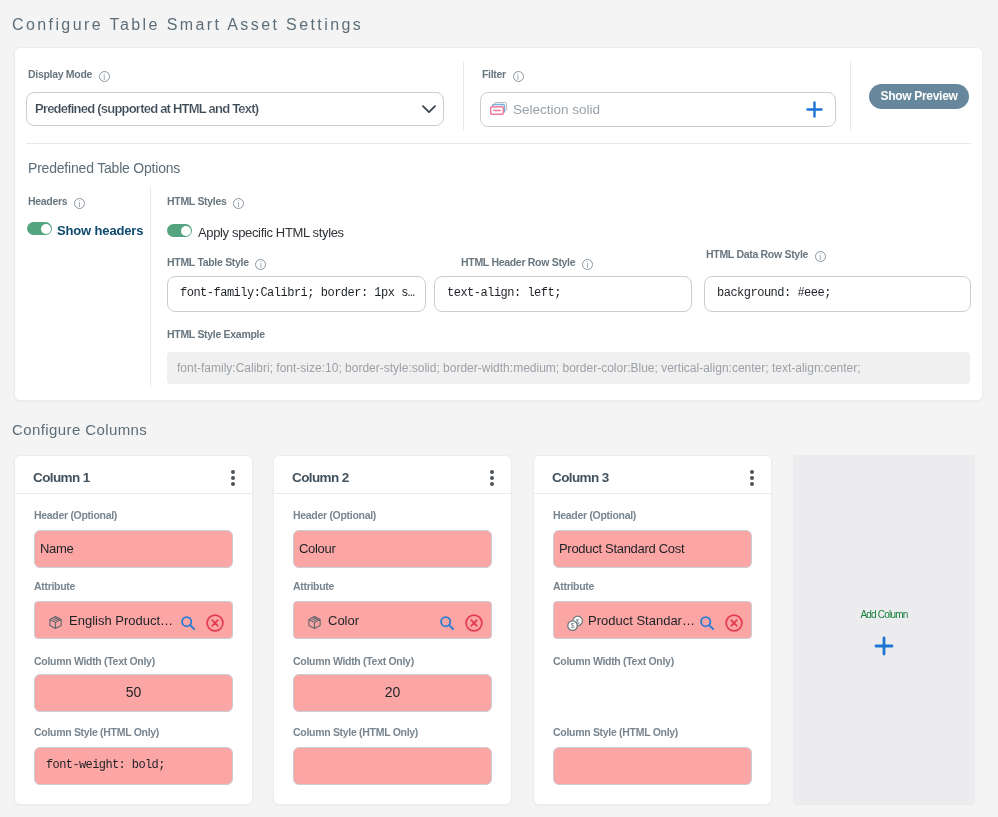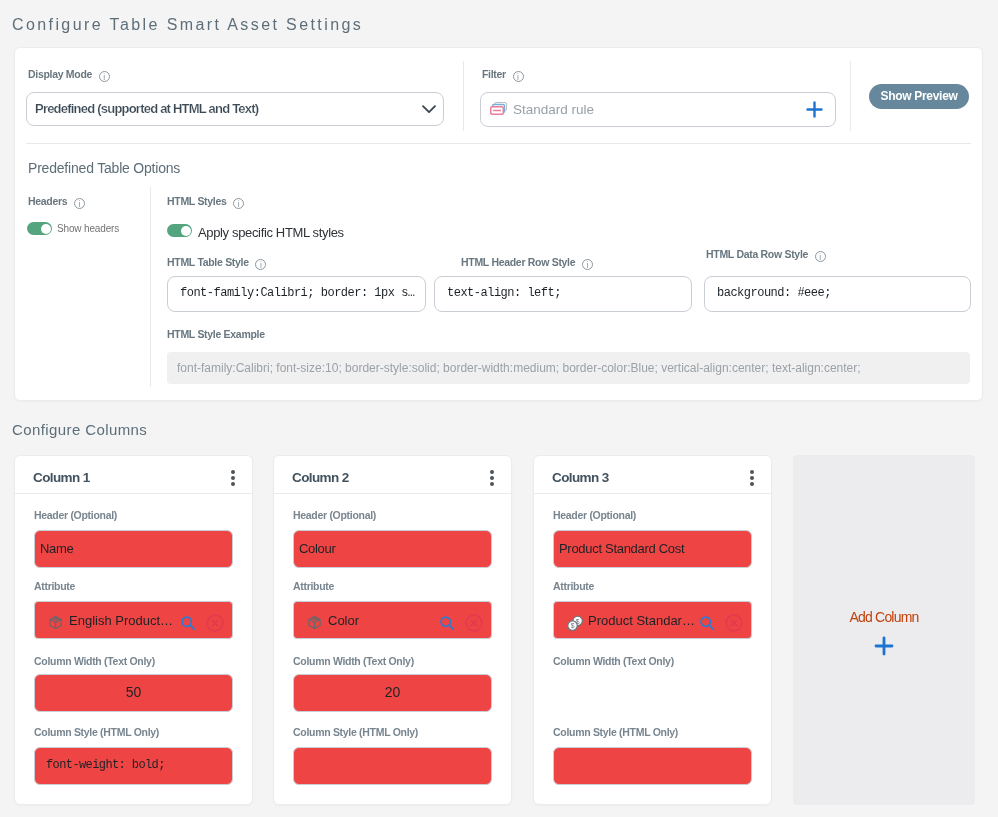--- a/index.html
+++ b/index.html
@@ -15,21 +15,21 @@
 .mono { font-family:"Liberation Mono", monospace; font-size:12px; letter-spacing:-0.5px; color:#1e2226; }
 .ico-info { display:inline-block; width:11px; height:11px; border:1px solid #8b97a1; border-radius:50%; color:#8b97a1; font-size:8.5px; text-align:center; line-height:10px; vertical-align:-2px; margin-left:4px; font-weight:normal; letter-spacing:0; }
 .toggle { position:absolute; width:25px; height:13px; background:#53a47f; border-radius:7px; }
 .toggle::after { content:""; position:absolute; right:1.5px; top:1.5px; width:10px; height:10px; background:#fff; border-radius:50%; }
 .kebab { position:absolute; width:4px; right:17px; top:14px; }
 .kebab i { display:block; width:4px; height:4px; border-radius:50%; background:#4d5459; margin-bottom:2.2px; }
 .ccard { width:239px; height:350px; }
 .chead { position:absolute; left:18px; top:13.5px; font-size:13.5px; font-weight:bold; color:#42525e; letter-spacing:-0.6px; }
 .ccard::before { content:""; position:absolute; left:0; top:37px; width:100%; height:1px; background:#e9eaec; }
 .clbl { position:absolute; left:19px; color:#78858f; font-size:10.5px; font-weight:bold; letter-spacing:-0.3px; }
-.cinput { position:absolute; left:19px; width:199px; height:38px; background:#ef4444; border:1px solid #c9ced4; border-radius:6px; font-size:13px; color:#1e2226; }
+.cinput { position:absolute; left:19px; width:199px; height:38px; background:#fca5a5; border:1px solid #c9ced4; border-radius:6px; font-size:13px; color:#1e2226; }
 .cival { position:absolute; left:5px; top:10px; letter-spacing:-0.3px; }
 .cmono { position:absolute; left:11px; top:10px; font-family:"Liberation Mono", monospace; font-size:12px; letter-spacing:-0.6px; }
 .cinput.num { text-align:center; line-height:35px; font-size:14px; }
 .cinput.attr { border-radius:4px; }
 .aicon { position:absolute; left:13px; top:13px; }
 .aname { position:absolute; left:34px; top:11px; }
 .mag { position:absolute; left:146px; top:13.5px; }
 .redx { position:absolute; left:171px; top:11.5px; }
 </style>
 </head>
@@ -49,36 +49,36 @@
 <div class="vdiv" style="left:463px; top:61px; height:70px;"></div>
 
 <div class="abs lbl" style="left:482px; top:68px;">Filter <span class="ico-info">i</span></div>
 <div class="input" style="left:480px; top:92px; width:356px; height:35px;"></div>
 <svg class="abs" style="left:490px; top:102px;" width="17" height="13" viewBox="0 0 17 13">
   <rect x="4.5" y="0.5" width="12" height="8" rx="1.5" fill="#fff" stroke="#b9bec3" stroke-width="1"></rect>
   <rect x="2.5" y="2.5" width="12" height="8" rx="1.5" fill="#fff" stroke="#79add9" stroke-width="1.4"></rect>
   <rect x="0.7" y="4.7" width="12.6" height="7.6" rx="1.5" fill="#fff" stroke="#ee7c9a" stroke-width="1.5"></rect>
   <line x1="3.2" y1="8.5" x2="11" y2="8.5" stroke="#ee7c9a" stroke-width="1.5"></line>
 </svg>
-<div class="abs" style="left:513px; top:102px; font-size:13.5px; color:#98a1a9;">Standard rule</div>
+<div class="abs" style="left:513px; top:102px; font-size:13.5px; color:#98a1a9;">Selection solid</div>
 <svg class="abs" style="left:806px; top:101px;" width="17" height="17" viewBox="0 0 17 17">
     <path d="M8.5 1.5 V15.5 M1.5 8.5 H15.5" stroke="#1b74d2" stroke-width="2.4" stroke-linecap="round"></path>
   </svg>
 
 <div class="vdiv" style="left:850px; top:61px; height:70px;"></div>
 
 <div class="abs" style="left:869px; top:84px; width:100px; height:25px; background:#67889c; border-radius:13px; color:#fff; font-size:12px; font-weight:bold; text-align:center; line-height:25px; letter-spacing:-0.3px;">Show Preview</div>
 
 <div class="hdiv" style="left:26px; top:143px; width:945px;"></div>
 
 <div class="abs sect-title" style="left:28px; top:160px; font-size:14px; letter-spacing:-0.2px;">Predefined Table Options</div>
 
 <div class="abs lbl" style="left:28px; top:195px;">Headers <span class="ico-info">i</span></div>
 <div class="toggle" style="left:27px; top:222px;"></div>
-<div class="abs" style="left:57px; top:223px; font-size:10px; letter-spacing:-0.15px; color:#737373;">Show headers</div>
+<div class="abs" style="left:57px; top:223px; font-size:13px; letter-spacing:-0.15px; color:#0c4a6e;font-weight:bold;">Show headers</div>
 
 <div class="vdiv" style="left:150px; top:187px; height:200px;"></div>
 
 <div class="abs lbl" style="left:167px; top:195px;">HTML Styles <span class="ico-info">i</span></div>
 <div class="toggle" style="left:167px; top:224px;"></div>
 <div class="abs" style="left:198px; top:225px; font-size:13px; letter-spacing:-0.35px; color:#2e3338;">Apply specific HTML styles</div>
 
 <div class="abs lbl" style="left:167px; top:256px;">HTML Table Style <span class="ico-info">i</span></div>
 <div class="input" style="left:167px; top:276px; width:259px; height:36px;"></div>
 <div class="abs mono" style="left:180px; top:286px;">font-family:Calibri; border: 1px s…</div>
@@ -189,16 +189,16 @@
         <circle cx="9" cy="9" r="7.9" fill="none" stroke="#e23b4e" stroke-width="1.7"></circle>
         <path d="M6.2 6.2 L11.8 11.8 M11.8 6.2 L6.2 11.8" stroke="#e23b4e" stroke-width="1.7" stroke-linecap="round"></path>
       </svg>
   </div>
   <div class="clbl" style="top:199px;">Column Width (Text Only)</div>
   <div class="clbl" style="top:270px;">Column Style (HTML Only)</div>
   <div class="cinput" style="top:291px;"></div>
 </div>
 
 <div class="abs" style="left:793px; top:455px; width:182px; height:350px; background:#ececee; border-radius:4px;"></div>
-<div class="abs" style="left:793px; top:608.5px; width:182px; text-align:center; font-size:14px; color:#c2410c; letter-spacing:-0.8px;">Add Column</div>
+<div class="abs" style="left:793px; top:608.5px; width:182px; text-align:center; font-size:10px; color:#15803d; letter-spacing:-0.8px;">Add Column</div>
 <svg class="abs" style="left:874px; top:636px;" width="20" height="20" viewBox="0 0 20 20">
     <path d="M10 2 V18 M2 10 H18" stroke="#1b74d2" stroke-width="2.8" stroke-linecap="round"></path>
   </svg>
 
 </body></html>

